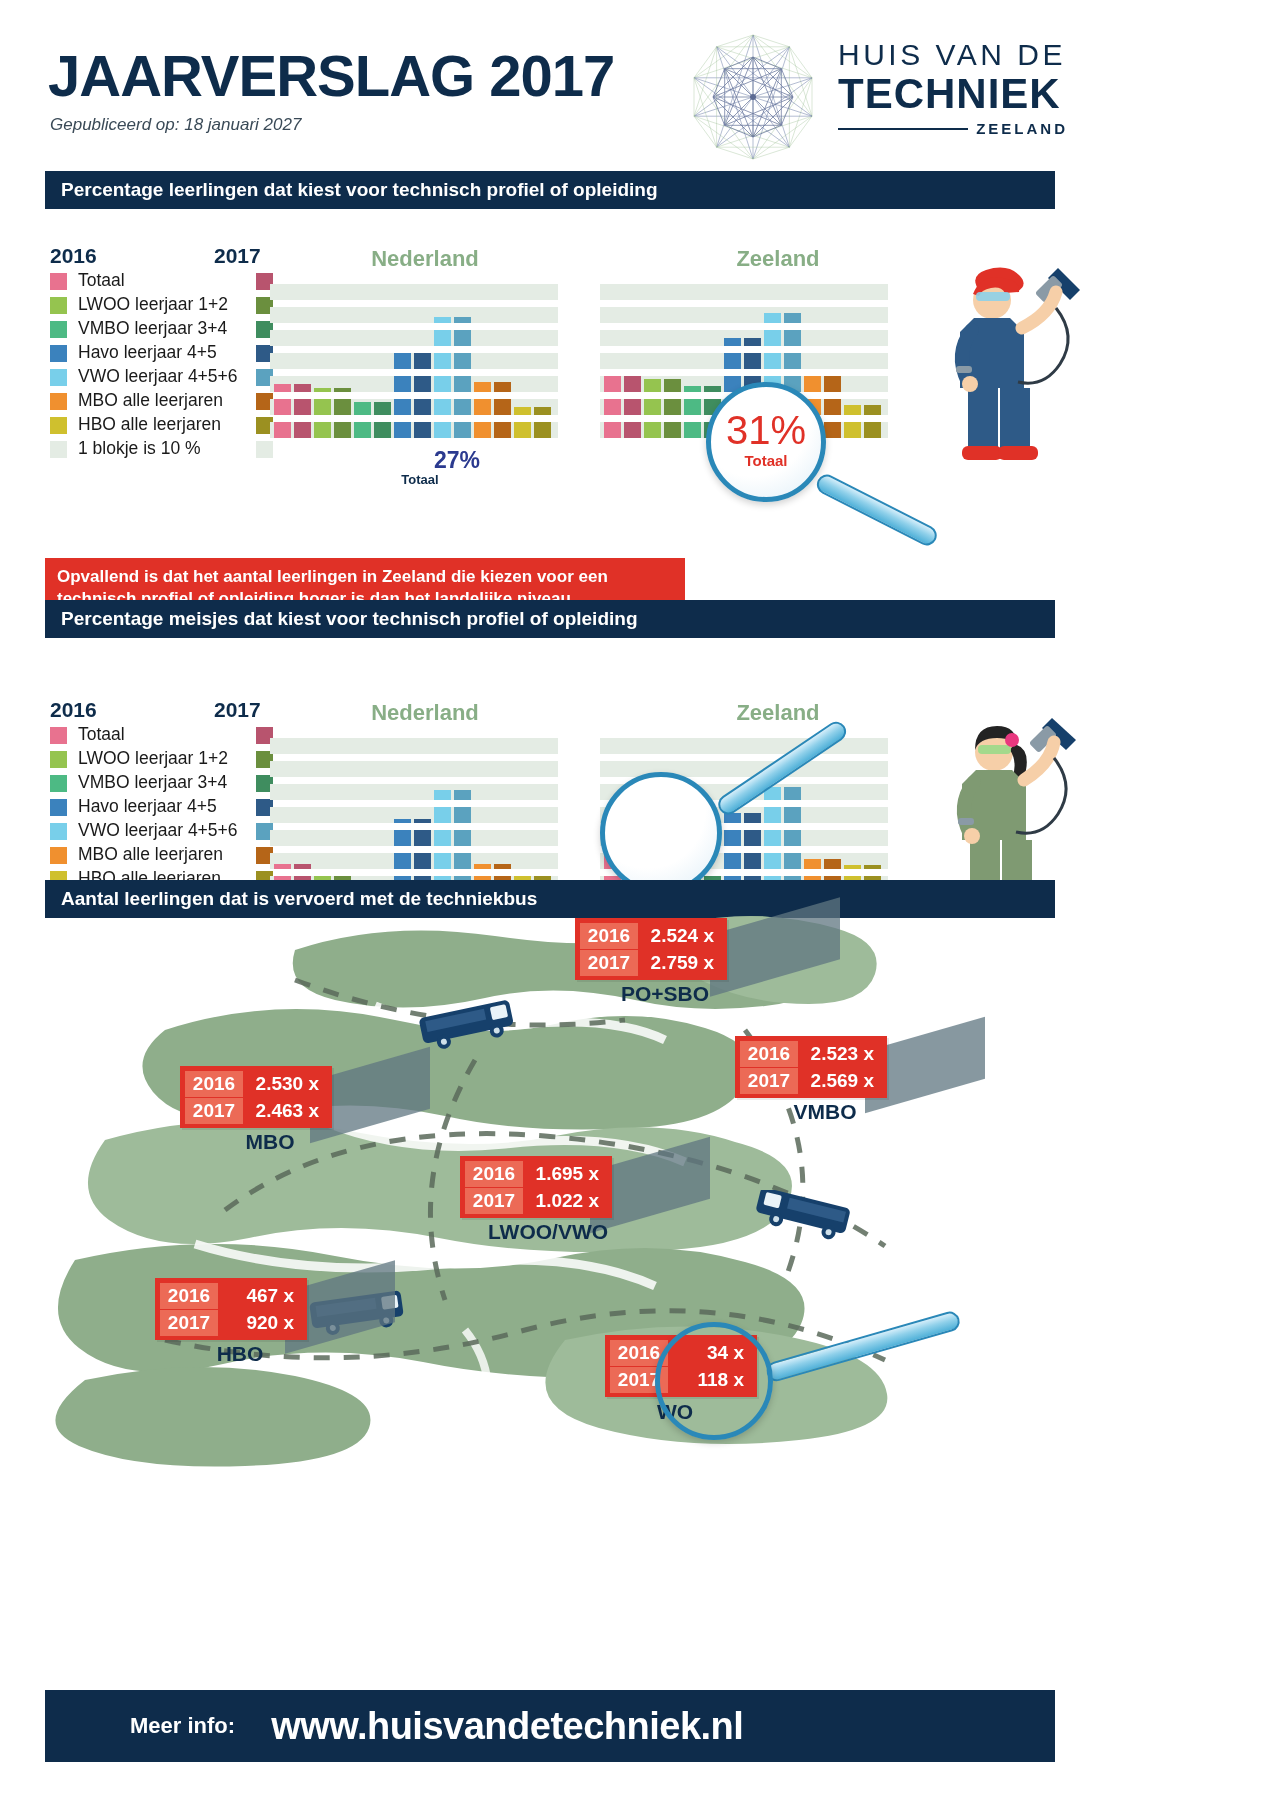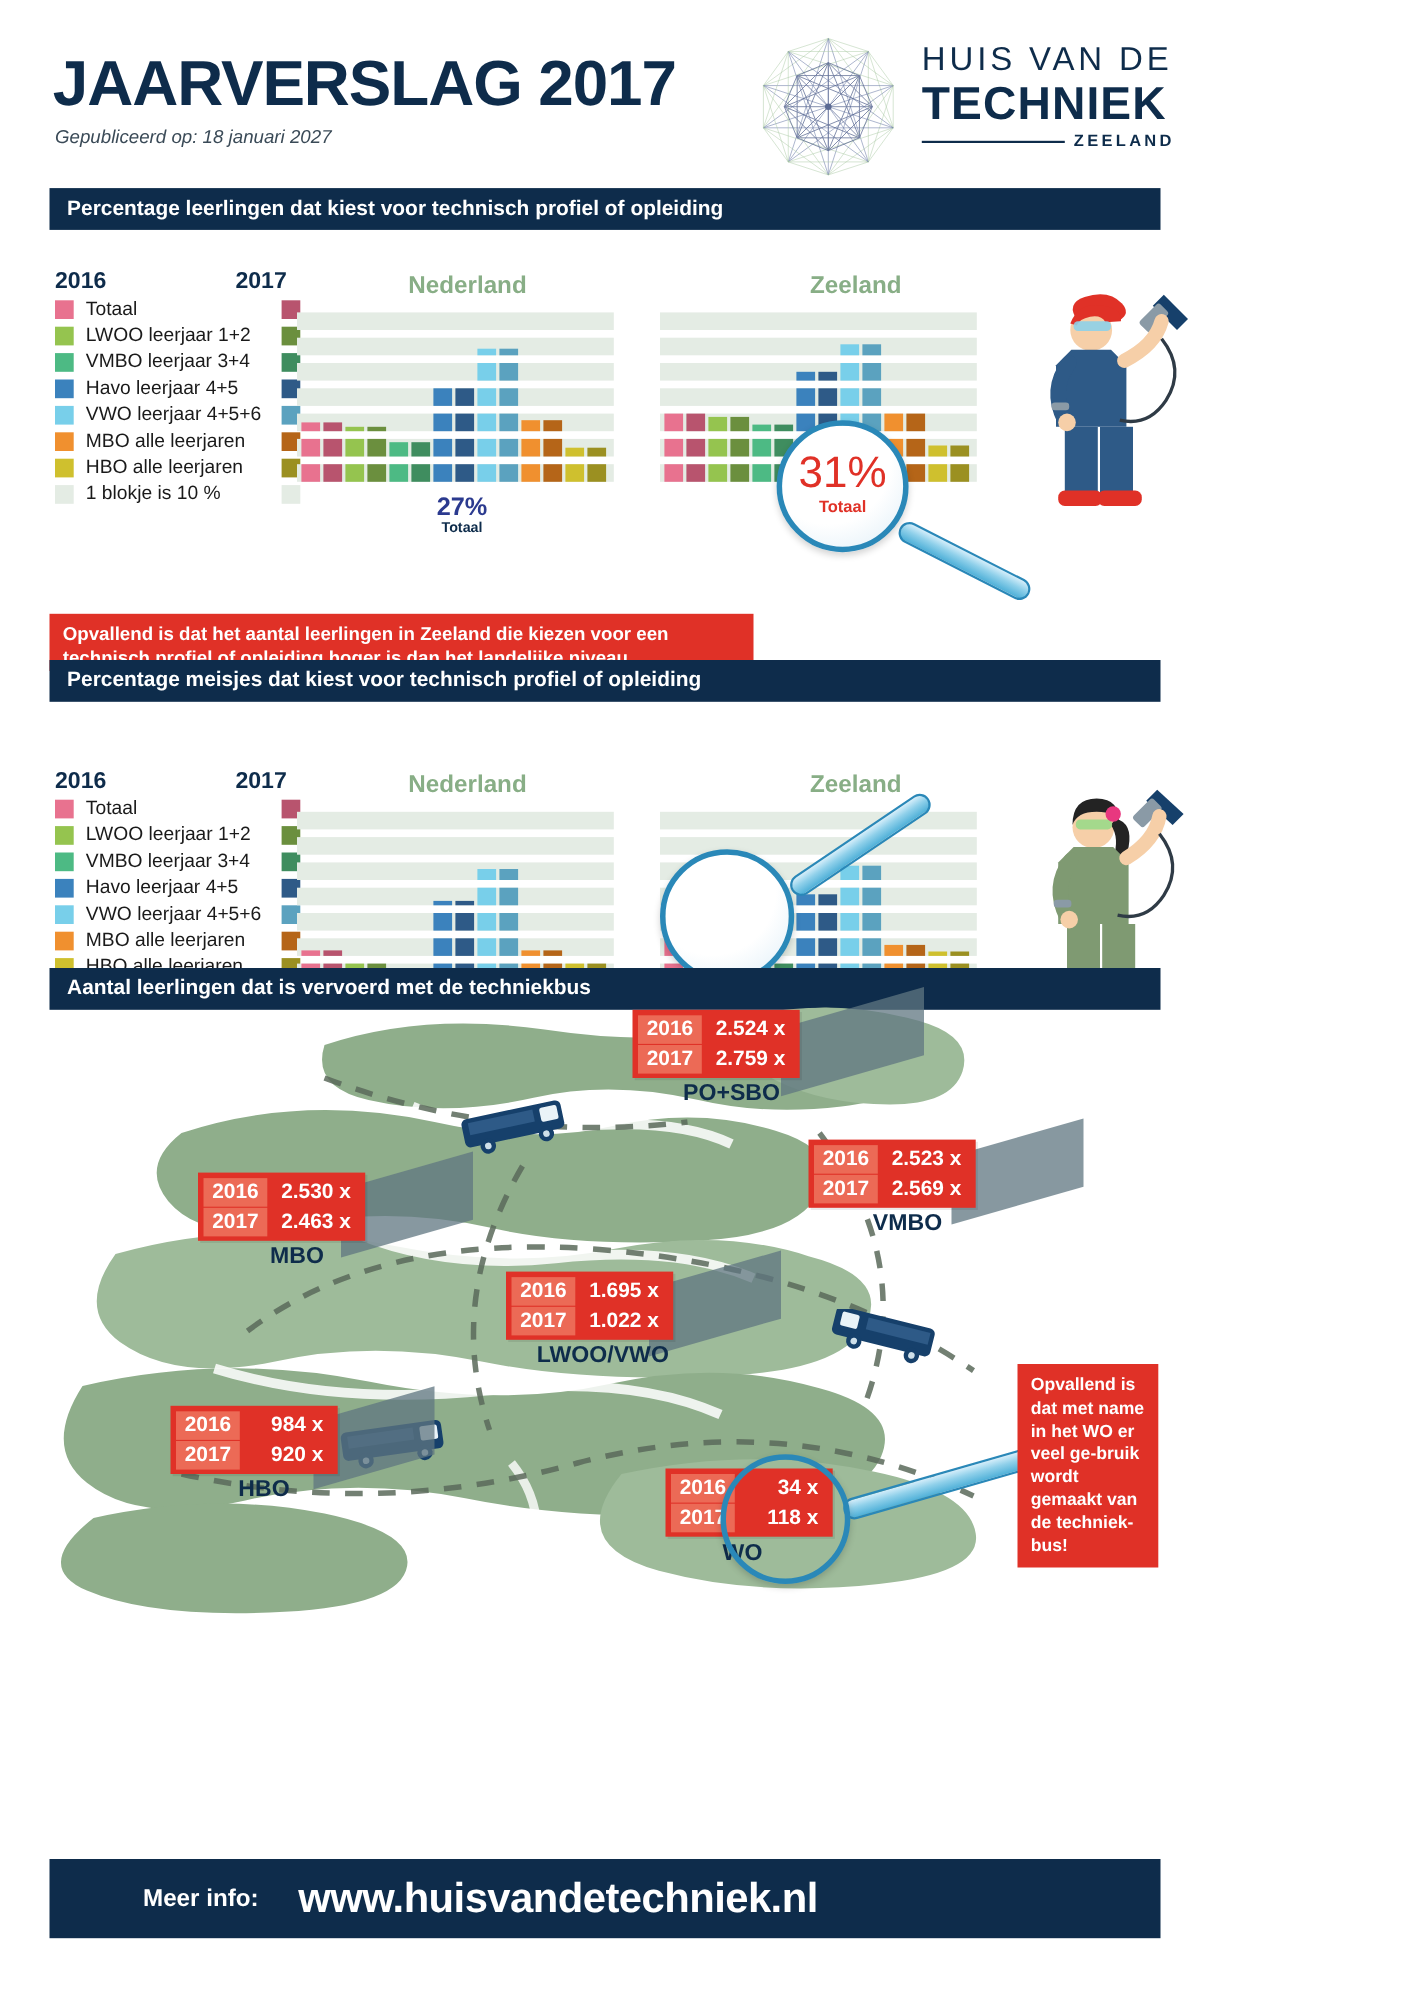--- a/index.html
+++ b/index.html
@@ -69,21 +69,21 @@
   }
   .waffle { position: absolute; }
   .wrow { position: relative; height: 20px; margin-bottom: 3px; }
   .wtrack {
     position: absolute; left: 0; top: 2px; height: 16px;
     background: #e4ece4;
   }
   .cell { position: absolute; width: 17px; }
   .pct {
     position: absolute; font-size: 23px; font-weight: bold; color: #2b3a8f;
-    text-align: center; width: 120px;
+    text-align: right; width: 120px;
   }
   .pct-sub {
     position: absolute; font-size: 13px; font-weight: bold; color: #0e2c4b;
     text-align: center; width: 120px;
   }
 
   
   .callout {
     position: absolute; background: #e03127; color: #ffffff;
     font-size: 17px; font-weight: bold; line-height: 1.28;
@@ -797,21 +797,21 @@
           <span class="db-yr">2017</span>
           <span class="db-val">1.022 x</span>
         </div>
       </div>
     <div class="db-label" style="left:408px; top:310px; width:190px">LWOO/VWO</div>
 
     <div class="db-shadow" style="left:240px; top:366px; width:110px; height:62px; transform:skewY(-16deg);"></div>
     <div class="databox" id="box-hbo" style="left:110px; top:368px">
         <div class="db-row">
           <span class="db-yr">2016</span>
-          <span class="db-val">984 x</span>
+          <span class="db-val">467 x</span>
         </div>
         <div class="db-row">
           <span class="db-yr">2017</span>
           <span class="db-val">920 x</span>
         </div>
       </div>
     <div class="db-label" style="left:110px; top:432px; width:170px">HBO</div>
 
     <div class="databox" id="box-wo" style="left:560px; top:425px">
         <div class="db-row">
@@ -823,23 +823,20 @@
           <span class="db-val">118 x</span>
         </div>
       </div>
     <div class="db-label" style="left:565px; top:490px; width:130px">WO</div>
 
     <div class="mag" style="left:610px; top:408px; width:300px; height:140px">
       <div class="mag-handle" style="left:112px; top:46px; width:200px; height:20px; transform:rotate(-16deg); transform-origin:0 50%;"></div>
       <div class="mag-lens" style="left:0px; top:4px; width:118px; height:118px; background:transparent; border-color:#2a88b8;"></div>
     </div>
 
-    <div class="redbox-note" style="left:880px; top:330px; width:128px; height:185px">
-      <span>Opvallend is dat met name in het WO er veel ge-bruik wordt gemaakt van de techniek-bus!</span>
-    </div>
   </div>
 
   <div class="footer">
     <div class="footer-meer">Meer info:</div>
     <div class="footer-url">www.huisvandetechniek.nl</div>
   </div>
 
 </div>
 
 </body></html>

